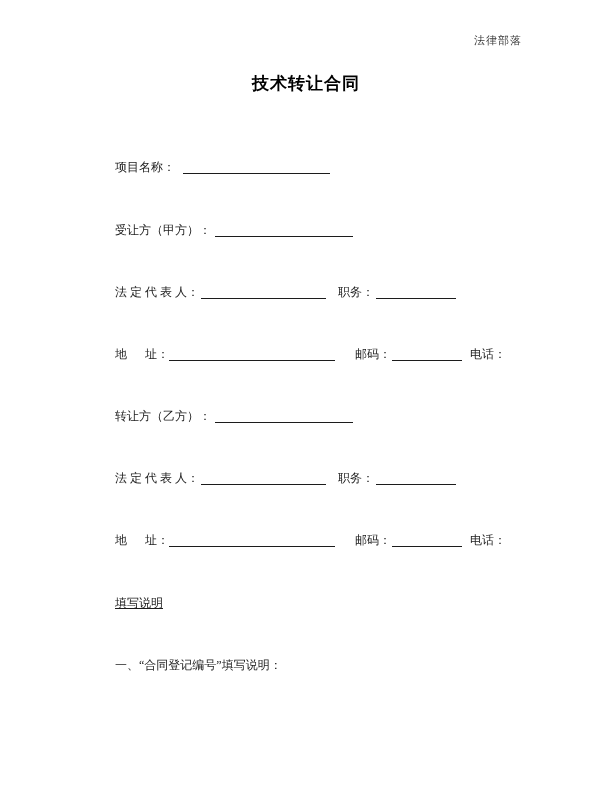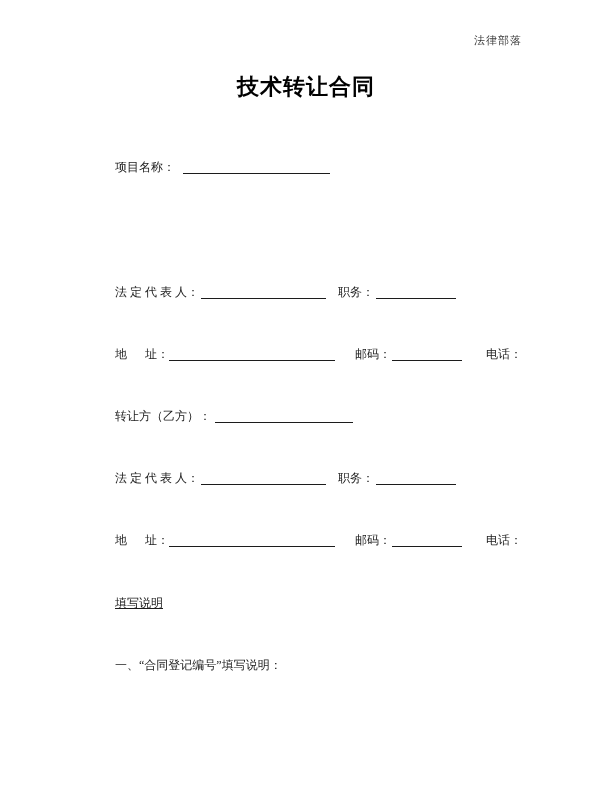--- a/index.html
+++ b/index.html
@@ -25,21 +25,21 @@
     color: #3d3d3d;
   }
   .doc-title {
     position: absolute;
     top: 72px;
     left: 0;
     width: 100%;
     text-align: center;
     font-family: "Liberation Sans", "DejaVu Sans", sans-serif;
     font-weight: bold;
-    font-size: 22px;
+    font-size: 17px;
     letter-spacing: 1px;
     color: #000000;
   }
   .row {
     position: absolute;
     left: 115px;
     display: flex;
     align-items: flex-end;
     white-space: pre;
   }
@@ -56,21 +56,21 @@
     line-height: 13px;
   }
   .w-project { width: 147px; margin-left: 8px; }
   .w-party   { width: 138px; margin-left: 4px; }
   .w-rep     { width: 125px; margin-left: 2px; }
   .w-pos     { width: 80px;  margin-left: 2px; }
   .w-addr    { width: 166px; }
   .w-post    { width: 70px;  margin-left: 1px; }
   .gap-28 { margin-left: 12px; }
   .gap-27 { margin-left: 20px; }
-  .gap-24 { margin-left: 24px; }
+  .gap-24 { margin-left: 8px; }
   .row-1 { top: 160px; text-align: center; }
   .row-2 { top: 223px; }
   .row-3 { top: 285px; }
   .row-4 { top: 347px; }
   .row-5 { top: 409px; }
   .row-6 { top: 471px; }
   .row-7 { top: 533px; }
   .row-8 { top: 596px; text-decoration: underline; }
   .row-9 { top: 658px; }
 </style>
@@ -80,20 +80,23 @@
 <div class="page">
 
   <div class="watermark">法律部落</div>
 
   <div class="doc-title">技术转让合同</div>
 
   <div class="row row-1">
     <span class="label">项目名称：</span><span class="blank w-project"></span>
   </div>
 
+  <div class="row row-2">
+    <span class="label">受让方（甲方）：</span><span class="blank w-party"></span>
+  </div>
 
   <div class="row row-3">
     <span class="label">法 定 代 表 人：</span><span class="blank w-rep"></span><span class="label gap-28">职务：</span><span class="blank w-pos"></span>
   </div>
 
   <div class="row row-4">
     <span class="label">地      址：</span><span class="blank w-addr"></span><span class="label gap-27">邮码：</span><span class="blank w-post"></span><span class="label gap-24">电话：</span>
   </div>
 
   <div class="row row-5">

